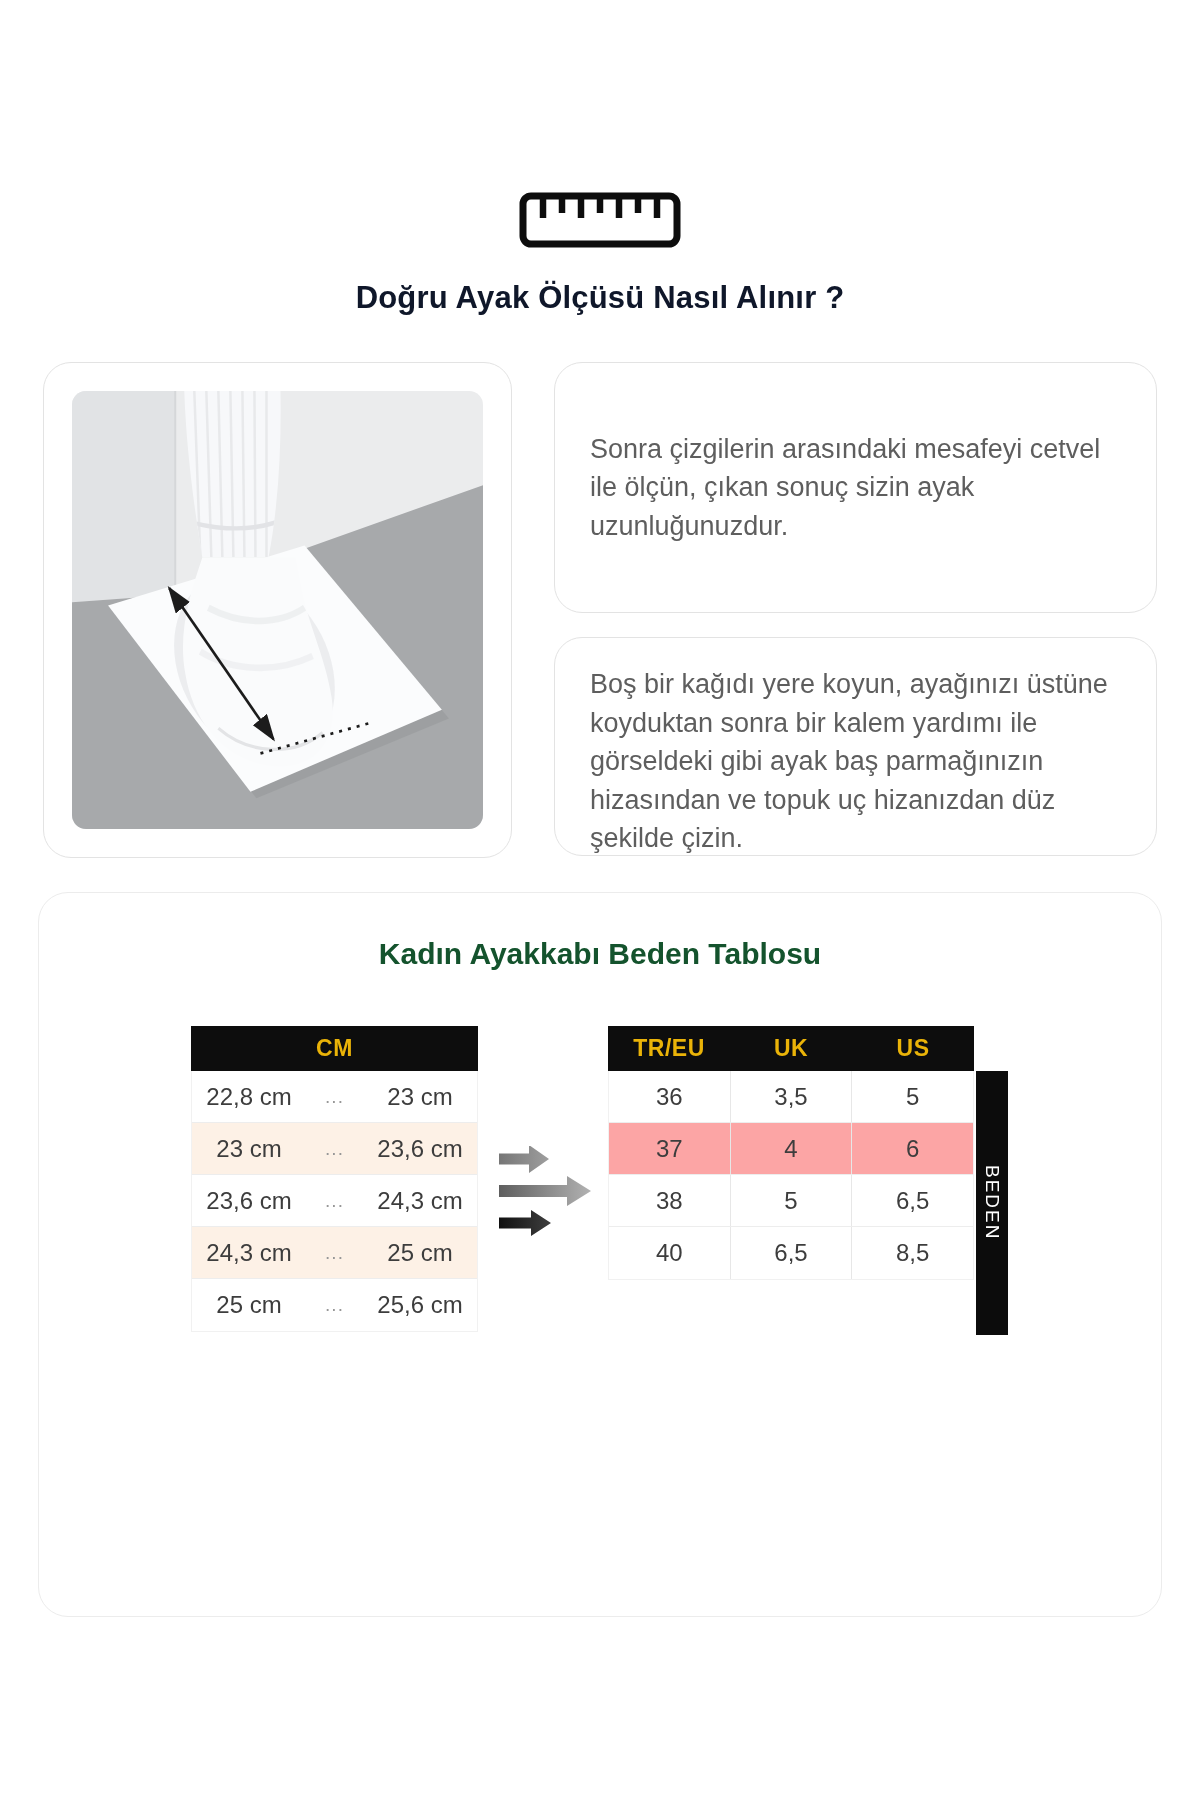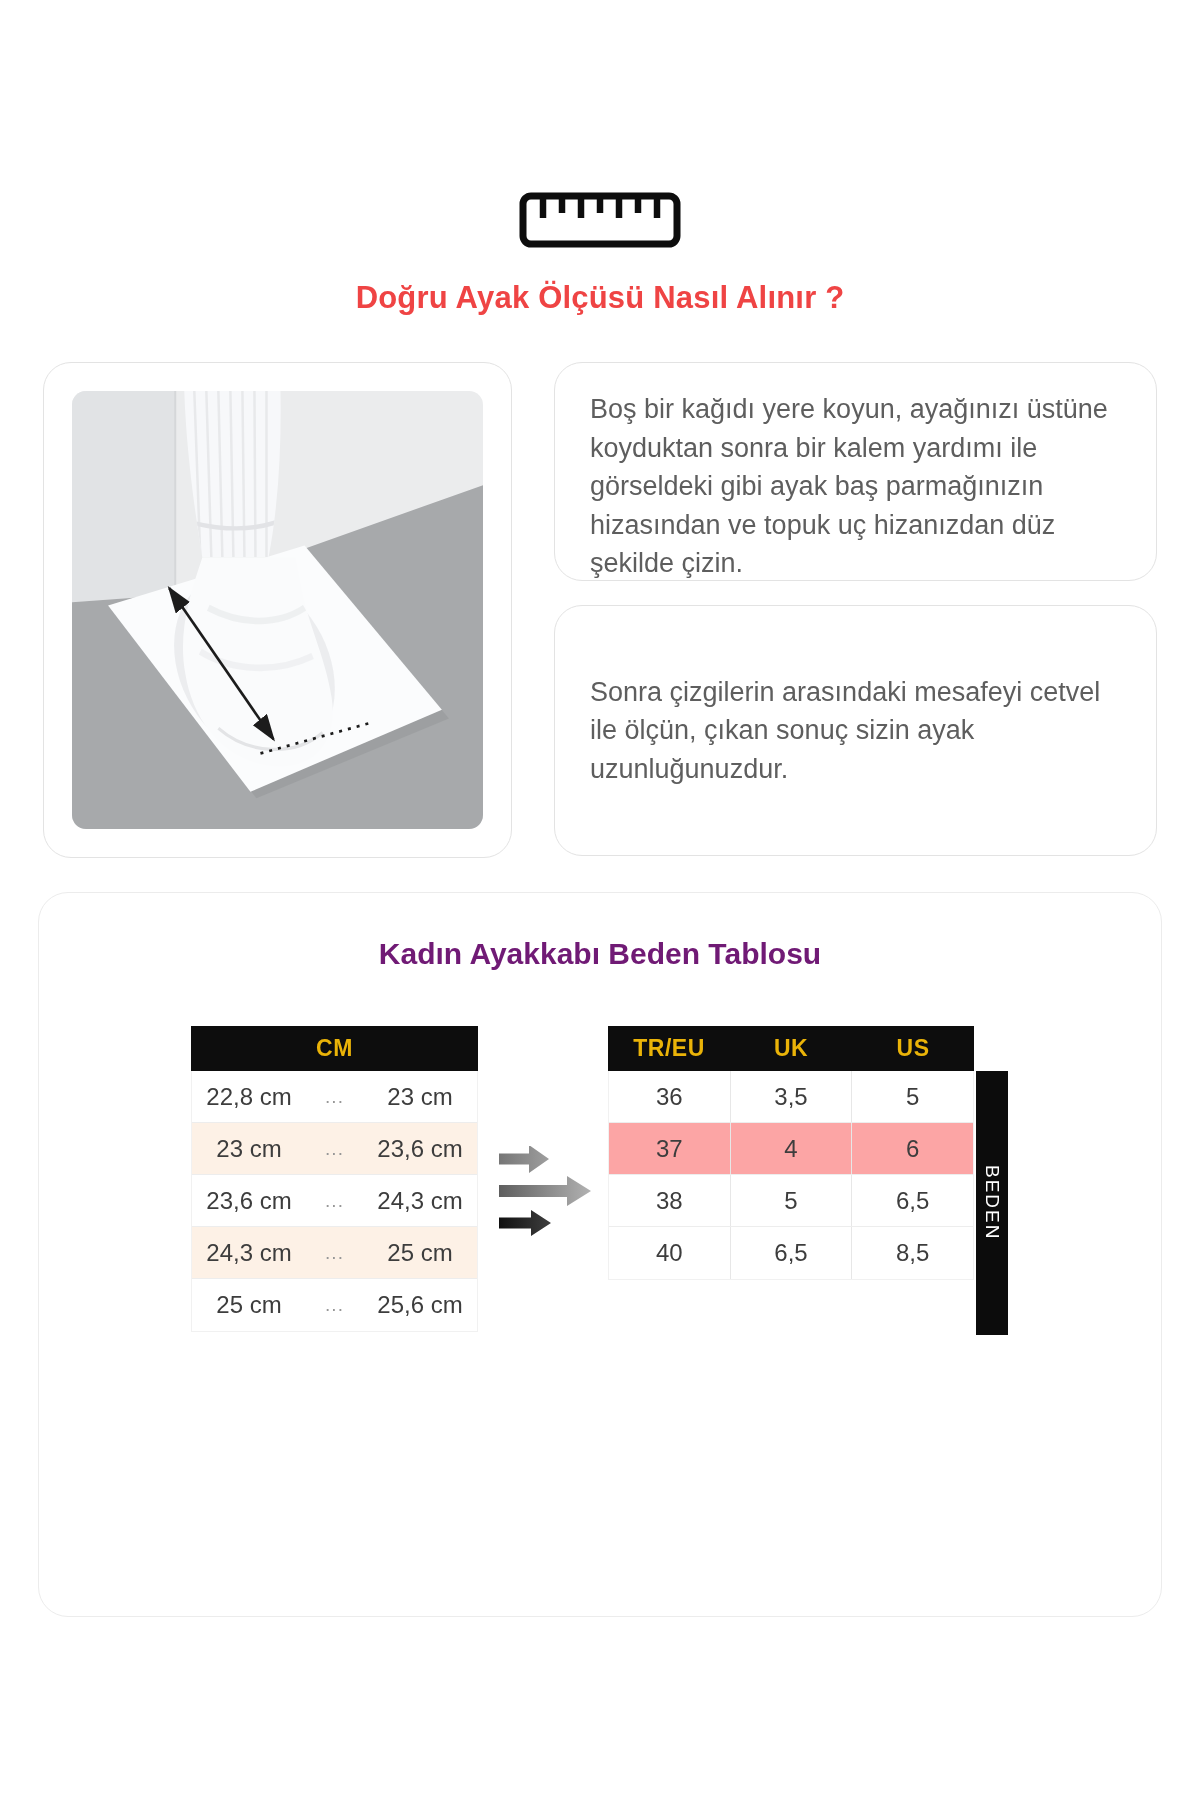--- a/index.html
+++ b/index.html
@@ -3,35 +3,35 @@
 <meta charset="utf-8">
 <style>
   * { margin:0; padding:0; box-sizing:border-box; }
   html,body { background:#ffffff; }
   body { font-family:"Liberation Sans", sans-serif; }
   .page { width:1200px; height:1800px; background:#ffffff; overflow:hidden; position:relative; }
 
   
   .ruler-wrap { padding-top:192px; text-align:center; }
   .ruler-svg { width:162px; height:56px; display:inline-block; }
-  .main-title { margin-top:28px; text-align:center; font-size:31px; font-weight:700; color:#ef4444; letter-spacing:.2px; }
+  .main-title { margin-top:28px; text-align:center; font-size:31px; font-weight:700; color:#0f172a; letter-spacing:.2px; }
 
   
   .top-row { display:flex; gap:42px; margin:46px 43px 0 43px; }
   .card { background:#ffffff; border:1px solid #e3e3e3; border-radius:28px; }
   .photo-card { width:469px; height:496px; padding:28px; flex:0 0 469px; }
   .photo-svg { width:100%; height:100%; border-radius:14px; display:block; }
   .steps-col { flex:1; display:flex; flex-direction:column; gap:24px; }
   .step-card-1 { height:219px; padding:27px 34px 0 35px; }
   .step-card-2 { height:251px; padding:0 34px 0 35px; display:flex; align-items:center; }
   .step-text { font-size:27px; line-height:38.5px; color:#5e5e5e; }
 
   
   .chart-card { margin:34px 38px 0 38px; height:725px; border:1px solid #ececec; border-radius:30px; padding-top:44px; }
-  .chart-title { text-align:center; font-size:30px; font-weight:700; color:#701a75; }
+  .chart-title { text-align:center; font-size:30px; font-weight:700; color:#14532d; }
   .tables-row { display:flex; align-items:flex-start; margin-top:55px; margin-left:152px; }
 
   .cm-table { width:287px; flex:0 0 287px; }
   .tbl-header { height:45px; background:#0d0d0d; color:#eab308; font-size:23px; font-weight:700; display:flex; align-items:center; justify-content:center; letter-spacing:.5px; }
   .cm-body { border:1px solid #f1f1f1; border-top:none; }
   .cm-row { height:52px; display:flex; align-items:center; border-bottom:1px solid #ededed; font-size:24px; color:#3d3d3d; }
   .cm-row:last-child { border-bottom:none; }
   .cm-row.alt { background:#fdf1e6; }
   .cm-min { flex:0 0 40%; text-align:center; }
   .cm-dots { flex:0 0 20%; text-align:center; font-size:19px; color:#979797; letter-spacing:1px; }
@@ -114,25 +114,25 @@
         <path d="M136,198 C168,214 206,214 232,198" fill="none" stroke="#eceef0" stroke-width="6" opacity="0.9"></path>
         <path d="M128,238 C160,256 204,258 240,242" fill="none" stroke="#eef0f2" stroke-width="6" opacity="0.9"></path>
         <path d="M146,308 C176,332 222,334 250,312" fill="none" stroke="#e3e4e6" stroke-width="3"></path>
 
         <line x1="97" y1="180" x2="201" y2="318" stroke="#1c1c1c" stroke-width="2.5" marker-start="url(#ah)" marker-end="url(#ah)"></line>
         <line x1="188" y1="331" x2="298" y2="303" stroke="#1c1c1c" stroke-width="2.5" stroke-dasharray="3 6"></line>
       </svg>
     </div>
 
     <div class="steps-col">
+      <div class="card step-card-2">
+        <p class="step-text">Sonra çizgilerin arasındaki mesafeyi cetvel ile ölçün, çıkan sonuç sizin ayak uzunluğunuzdur.</p>
+      </div>
       <div class="card step-card-1">
         <p class="step-text">Boş bir kağıdı yere koyun, ayağınızı üstüne koyduktan sonra bir kalem yardımı ile görseldeki gibi ayak baş parmağınızın hizasından ve topuk uç hizanızdan düz şekilde çizin.</p>
-      </div>
-      <div class="card step-card-2">
-        <p class="step-text">Sonra çizgilerin arasındaki mesafeyi cetvel ile ölçün, çıkan sonuç sizin ayak uzunluğunuzdur.</p>
       </div>
     </div>
 
   </div>
 
   <div class="chart-card">
     <h2 class="chart-title">Kadın Ayakkabı Beden Tablosu</h2>
 
     <div class="tables-row">
 

